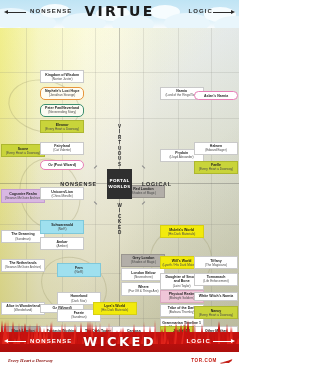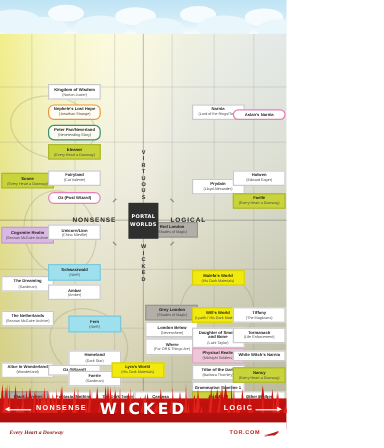--- a/index.html
+++ b/index.html
@@ -116,20 +116,27 @@
     <div class="cloud2" style="left:40px;top:4px;width:30px;height:14px;"></div>
     <div class="cloud" style="left:62px;top:13px;width:44px;height:20px;"></div>
     <div class="cloud2" style="left:96px;top:6px;width:34px;height:15px;"></div>
     <div class="cloud" style="left:112px;top:15px;width:42px;height:19px;"></div>
     <div class="cloud2" style="left:150px;top:5px;width:30px;height:14px;"></div>
     <div class="cloud" style="left:164px;top:13px;width:46px;height:20px;"></div>
     <div class="cloud2" style="left:204px;top:7px;width:32px;height:15px;"></div>
     <div class="cloud" style="left:214px;top:16px;width:40px;height:18px;"></div>
   </div>
 
+  <div id="hdr">
+    <div class="arrow" id="arw-l"></div>
+    <div class="hdr-word" id="hdr-nonsense">NONSENSE</div>
+    <div id="hdr-virtue">VIRTUE</div>
+    <div class="hdr-word" id="hdr-logic">LOGIC</div>
+    <div class="arrow" id="arw-r"></div>
+  </div>
 
   <div id="map">
     <div id="qbg"></div>
     <div id="qtint"></div>
 
     <div class="gl gl-v" style="left:26px;"></div>
     <div class="gl gl-v" style="left:62px;"></div>
     <div class="gl gl-v" style="left:95px;"></div>
     <div class="gl gl-v" style="left:143px;"></div>
     <div class="gl gl-v" style="left:178px;"></div>

